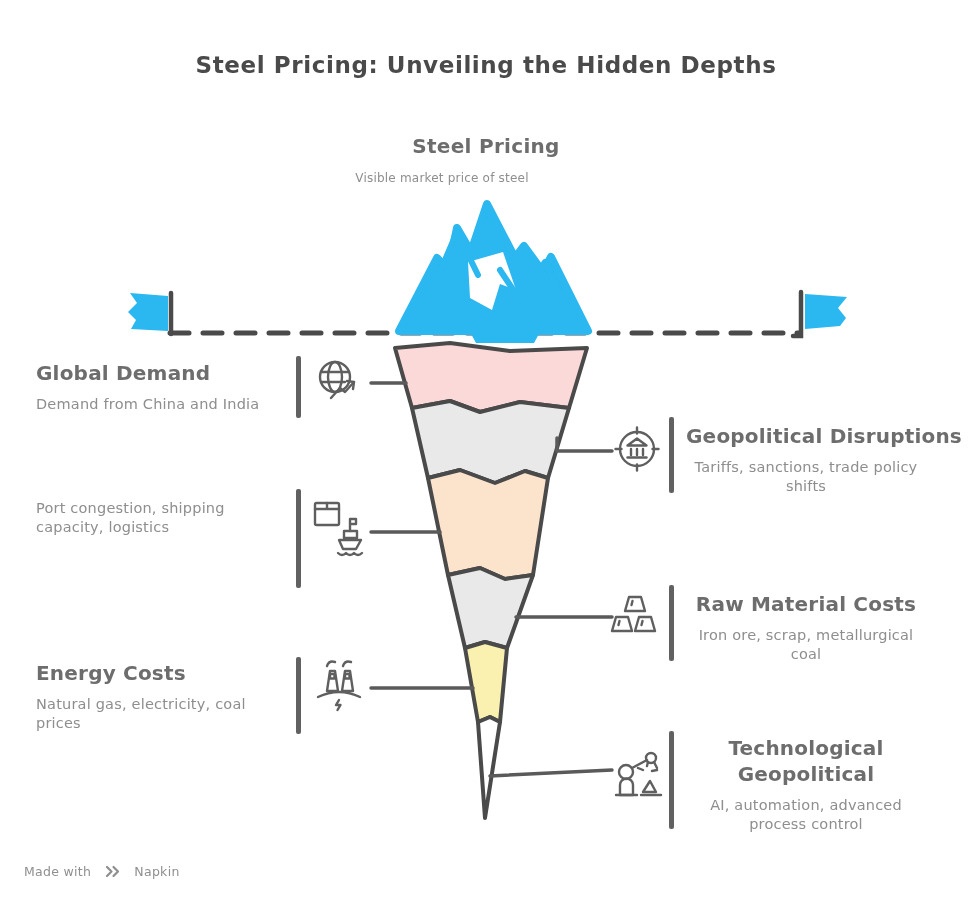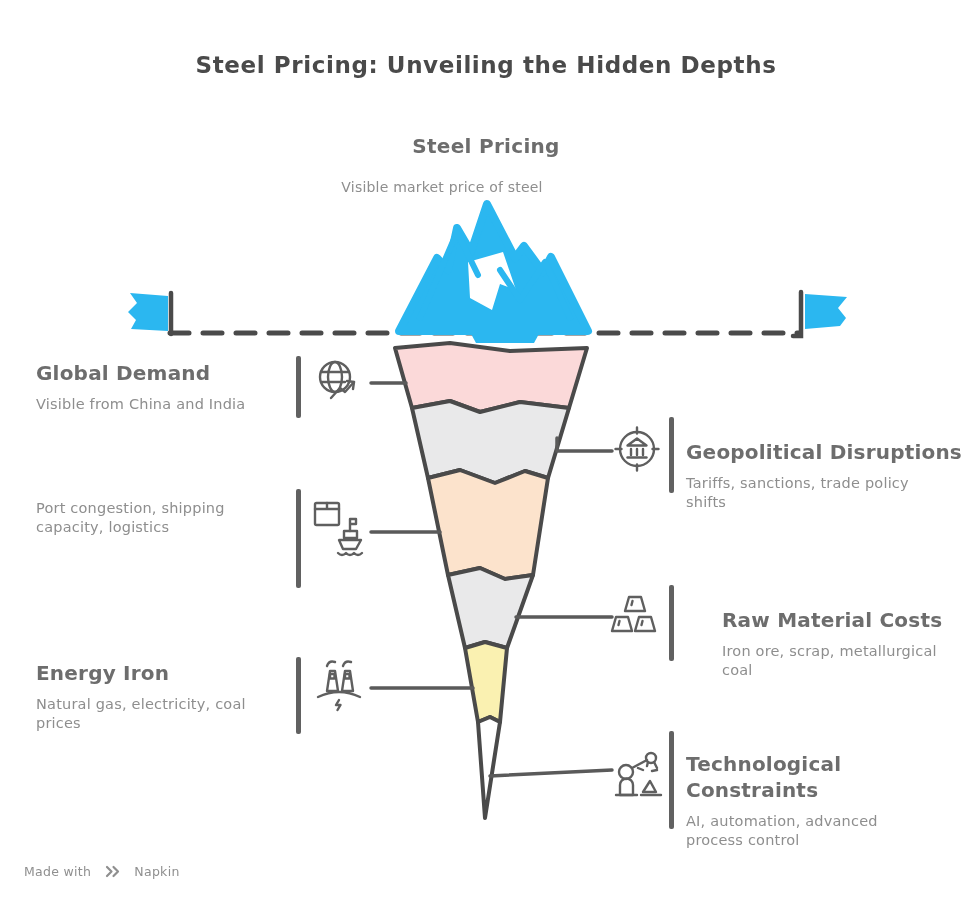--- a/index.html
+++ b/index.html
@@ -11,31 +11,31 @@
   .title{
     width:972px;text-align:center;top:52px;left:0;
     font-size:23px;font-weight:700;color:#4a4a4a;letter-spacing:0.6px;
   }
   .surface-label{
     width:972px;text-align:center;top:134px;left:0;
     font-size:20px;font-weight:700;color:#6d6d6d;letter-spacing:0.3px;
   }
   .surface-desc{
     width:884px;text-align:center;top:171px;left:0;
-    font-size:14px;color:#8e8e8e;letter-spacing:0.2px;margin-top:8px;
+    font-size:12px;color:#8e8e8e;letter-spacing:0.2px;
   }
   .label-block{width:250px;}
   .label-block .heading{
     font-size:20px;font-weight:700;color:#6d6d6d;line-height:1.3;letter-spacing:0.2px;
   }
   .label-block .sub{
     margin-top:9px;font-size:14.5px;color:#8e8e8e;line-height:1.32;letter-spacing:0.2px;
   }
   .left-block{}
-  .right-block{text-align:left;width:240px;margin-top:16px;}
+  .right-block{text-align:center;width:240px;}
   .nowrap{white-space:nowrap;}
   .vbar{width:4.5px;background:#616161;border-radius:2px;}
   .icon-box svg{display:block;}
   .footer{
     left:24px;top:864px;display:flex;align-items:center;gap:14px;
     font-size:12.5px;color:#8f8f8f;letter-spacing:0.3px;
   }
   svg.diagram{position:absolute;left:0;top:0;}
 </style>
 </head>
@@ -82,21 +82,21 @@
       <path d="M490,776 L612,770"></path>
     </g>
   </svg>
 
   <div class="abs title">Steel Pricing: Unveiling the Hidden Depths</div>
   <div class="abs surface-label">Steel Pricing</div>
   <div class="abs surface-desc">Visible market price of steel</div>
 
   <div class="abs label-block left-block" style="left:36px;top:360px;">
     <div class="heading">Global Demand</div>
-    <div class="sub">Visible from China and India</div>
+    <div class="sub">Demand from China and India</div>
   </div>
   <div class="abs vbar" style="left:296px;top:356px;height:62px;"></div>
   <div class="abs icon-box" style="left:312px;top:357px;">
     <svg width="48" height="48" viewBox="0 0 48 48" fill="none" stroke="#5f5f5f" stroke-width="2.4" stroke-linecap="round" stroke-linejoin="round">
       <circle cx="23" cy="20" r="15"></circle>
       <ellipse cx="23" cy="20" rx="7" ry="15"></ellipse>
       <path d="M9,15 H37 M9,25 H33"></path>
       <path d="M19,41 L28,31 L33,35 L42,25"></path>
       <path d="M35,24 L42,25 L41,32"></path>
     </svg>
@@ -111,21 +111,21 @@
       <rect x="7" y="6" width="24" height="22" rx="1.5"></rect>
       <path d="M7,12 H31 M19,6 V12"></path>
       <path d="M42,22 V34 M42,22 h6 v5 h-6"></path>
       <rect x="36" y="34" width="13" height="7"></rect>
       <path d="M31,43 H53 L48,52 H35 Z"></path>
       <path d="M30,56 q4,4 8,0 q4,4 8,0 q4,4 8,0"></path>
     </svg>
   </div>
 
   <div class="abs label-block left-block" style="left:36px;top:660px;">
-    <div class="heading">Energy Iron</div>
+    <div class="heading">Energy Costs</div>
     <div class="sub">Natural gas, electricity, coal prices</div>
   </div>
   <div class="abs vbar" style="left:296px;top:657px;height:77px;"></div>
   <div class="abs icon-box" style="left:314px;top:657px;">
     <svg width="50" height="56" viewBox="0 0 50 56" fill="none" stroke="#5f5f5f" stroke-width="2.4" stroke-linecap="round" stroke-linejoin="round">
       <path d="M13,9 q2,-6 8,-4 M29,9 q2,-6 8,-4"></path>
       <path d="M16,14 L13,34 H24 L21,14 Z"></path>
       <path d="M31,14 L28,34 H39 L36,14 Z"></path>
       <rect x="16" y="17" width="4.5" height="4.5"></rect>
       <rect x="31" y="17" width="4.5" height="4.5"></rect>
@@ -153,41 +153,41 @@
     <svg width="54" height="50" viewBox="0 0 54 50" fill="none" stroke="#5f5f5f" stroke-width="2.4" stroke-linecap="round" stroke-linejoin="round">      
         <path d="M21,6 H33 L37,20 H17 Z"></path>
       <path d="M24.5,10 l-1,4"></path>
       <path d="M8,26 H20 L24,40 H4 Z"></path>
       <path d="M11.5,30 l-1,4"></path>
       <path d="M31,26 H43 L47,40 H27 Z"></path>
       <path d="M34.5,30 l-1,4"></path>
     </svg>
   </div>
   <div class="abs vbar" style="left:669px;top:585px;height:76px;"></div>
-  <div class="abs label-block right-block" style="left:722px;top:591px;">
+  <div class="abs label-block right-block" style="left:686px;top:591px;">
     <div class="heading nowrap">Raw Material Costs</div>
     <div class="sub">Iron ore, scrap, metallurgical coal</div>
   </div>
 
   <div class="abs icon-box" style="left:608px;top:737px;">
     <svg width="56" height="66" viewBox="0 0 56 66" fill="none" stroke="#5f5f5f" stroke-width="2.4" stroke-linecap="round" stroke-linejoin="round">
       <path d="M12,58 V48 a6.5,6.5 0 0 1 13,0 V58 Z"></path>
       <path d="M8,58 H29"></path>
       <circle cx="18" cy="35" r="7"></circle>
       <path d="M24,31 L39,23"></path>
       <circle cx="43" cy="21" r="5"></circle>
       <path d="M46,25 L49,31"></path>
       <path d="M35,33 l-5,-2 M44,34 l5,-1 M39,29 l1,-4"></path>
       <path d="M42,44 l6,11 h-13 Z"></path>
       <path d="M33,58 H53"></path>
     </svg>
   </div>
   <div class="abs vbar" style="left:669px;top:731px;height:98px;"></div>
   <div class="abs label-block right-block" style="left:686px;top:735px;">
-    <div class="heading">Technological Constraints</div>
+    <div class="heading">Technological Geopolitical</div>
     <div class="sub">AI, automation, advanced process control</div>
   </div>
 
   <div class="abs footer">
     <span>Made with</span>
     <span style="display:inline-flex;">
       <svg width="15" height="13" viewBox="0 0 15 13" fill="none" stroke="#8f8f8f" stroke-width="2.2" stroke-linecap="round" stroke-linejoin="round">
         <path d="M2,2 l4.5,4.5 L2,11"></path>
         <path d="M8.5,2 L13,6.5 L8.5,11"></path>
       </svg>

